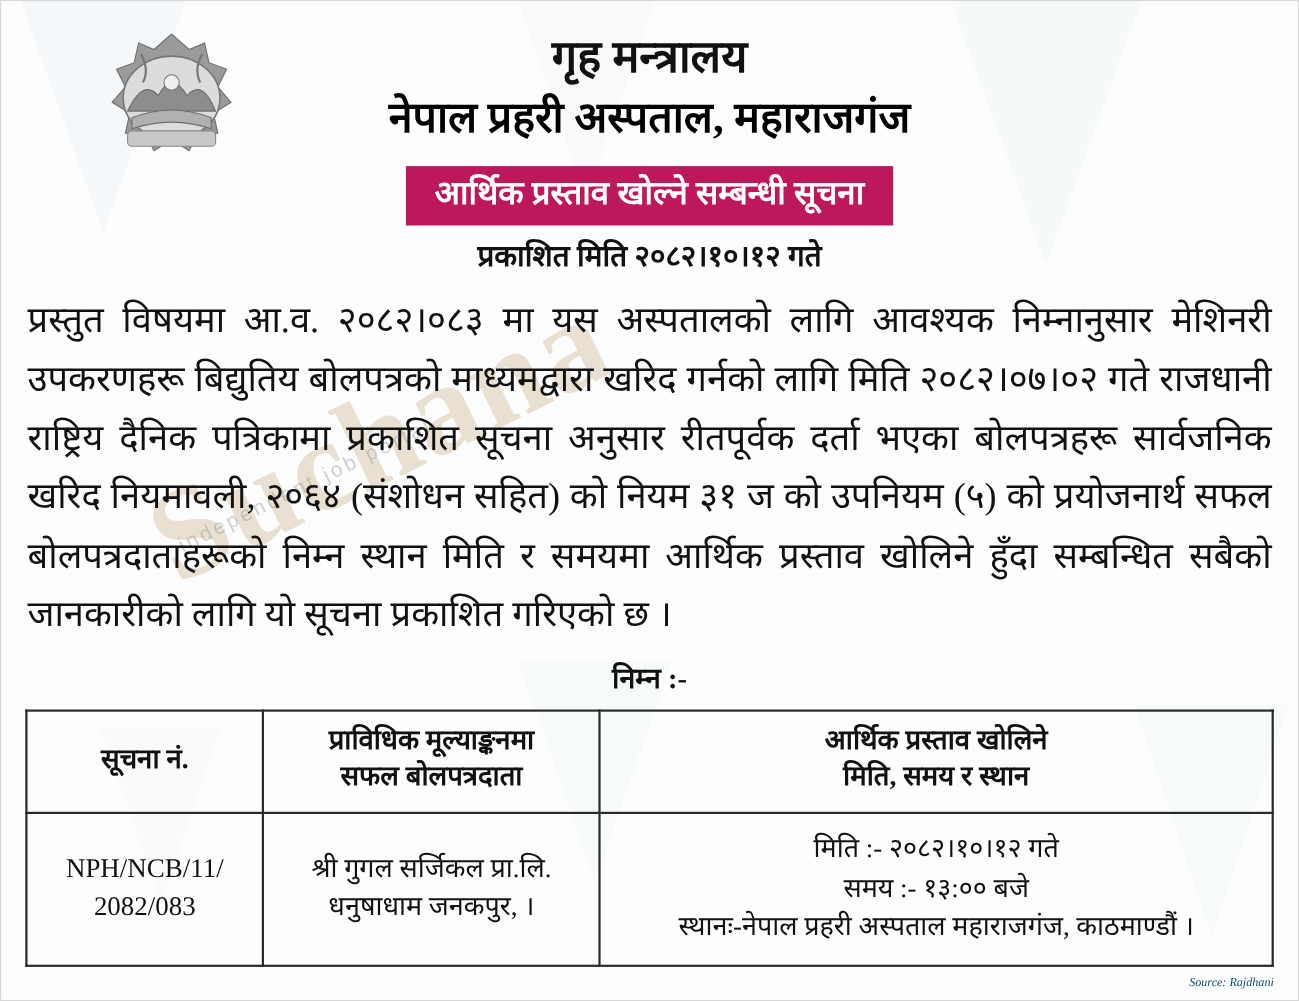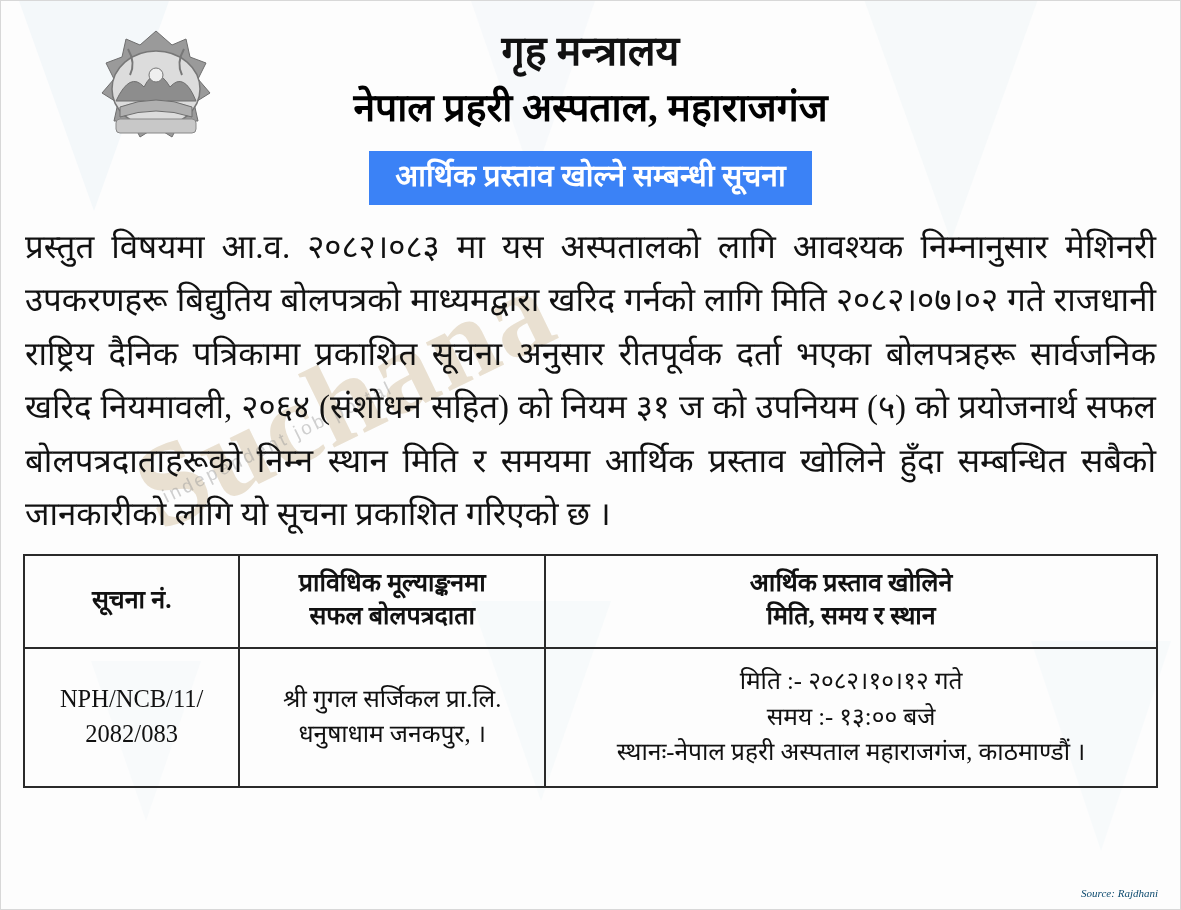--- a/index.html
+++ b/index.html
@@ -132,21 +132,21 @@
   .h-hospital {
     font-family: "Liberation Serif", serif;
     font-size: 39px;
     font-weight: bold;
     color: #000;
     line-height: 1.35;
     margin-top: 4px;
   }
   .title-bar {
     display: inline-block;
-    background: #3b82f6;
+    background: #be185d;
     color: #ffffff;
     font-family: "Liberation Serif", serif;
     font-size: 30px;
     font-weight: bold;
     padding: 7px 26px 11px 26px;
     margin-top: 16px;
     line-height: 1.2;
   }
   .notice-no {
     font-family: "Liberation Serif", serif;
@@ -254,23 +254,25 @@
       <path d="M98 26 Q90 40 96 52" fill="none" stroke="#777" stroke-width="2"></path>
     </g>
   </svg>
 
   <div class="content">
 
     <div class="header">
       <div class="h-ministry">गृह मन्त्रालय</div>
       <div class="h-hospital">नेपाल प्रहरी अस्पताल, महाराजगंज</div>
       <div class="title-bar">आर्थिक प्रस्ताव खोल्ने सम्बन्धी सूचना</div>
+      <div class="pub-date">प्रकाशित मिति २०८२।१०।१२ गते</div>
     </div>
 
     <div class="body-text">प्रस्तुत विषयमा आ.व. २०८२।०८३ मा यस अस्पतालको लागि आवश्यक निम्नानुसार मेशिनरी उपकरणहरू बिद्युतिय बोलपत्रको माध्यमद्वारा खरिद गर्नको लागि मिति २०८२।०७।०२ गते राजधानी राष्ट्रिय दैनिक पत्रिकामा प्रकाशित सूचना अनुसार रीतपूर्वक दर्ता भएका बोलपत्रहरू सार्वजनिक खरिद नियमावली, २०६४ (संशोधन सहित) को नियम ३१ ज को उपनियम (५) को प्रयोजनार्थ  सफल बोलपत्रदाताहरूको निम्न स्थान मिति र समयमा आर्थिक प्रस्ताव खोलिने हुँदा सम्बन्धित सबैको जानकारीको लागि यो सूचना प्रकाशित गरिएको छ  ।</div>
+    <div class="nimna">निम्न :-</div>
 
     <table class="info">
       <colgroup>
         <col class="col1">
           <col class="col2">
           <col class="col3">
       </colgroup>
       <thead>
         <tr>
           <th>सूचना नं.</th>

